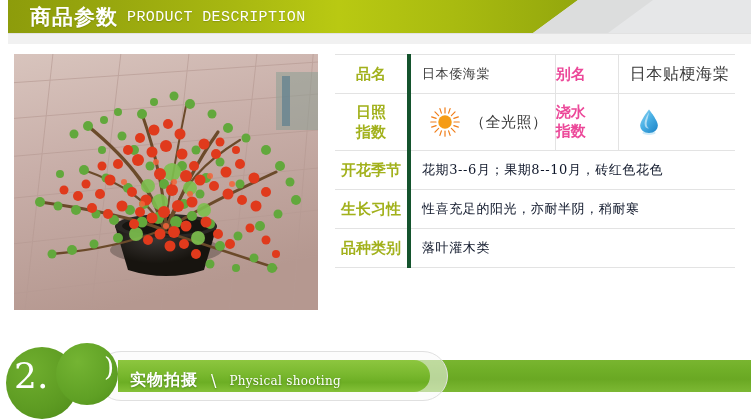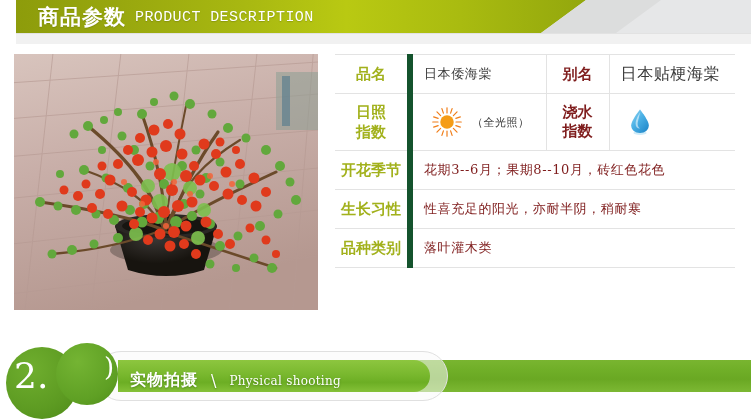--- a/index.html
+++ b/index.html
@@ -5,21 +5,21 @@
   html,body{margin:0;padding:0;}
   body{
     width:751px;height:419px;
     background:#ffffff;
     font-family:"Liberation Sans", sans-serif;
     overflow:hidden;
     position:relative;
   }
 
   
-  .header-wrap{position:absolute;left:16px;top:0;width:661px;height:44px;}
+  .header-wrap{position:absolute;left:8px;top:0;width:661px;height:44px;}
   .header-band{
     position:absolute;left:0;top:0;width:751px;height:33px;
     background:#e6e7e8;
   }
   .header-green{
     position:absolute;left:0;top:0;height:33px;width:570px;
     background:linear-gradient(90deg,#8d9c0b 0%, #98a70e 18%, #a8b811 40%, #b9c912 58%, #a9bb10 78%, #93a70d 100%);
     -webkit-clip-path:polygon(0 0, 570px 0, 525px 33px, 0 33px);
     clip-path:polygon(0 0, 570px 0, 525px 33px, 0 33px);
   }
@@ -71,56 +71,55 @@
     vertical-align:middle;
     height:38px;
   }
   .spec-table tr:first-child td{border-top:1px solid #e3e3e3;}
   td.lbl{
     width:72px;
     text-align:center;
     color:#a2b11c;
     font-size:15px;
     font-weight:bold;
-    border-right:6px solid #14532d;
+    border-right:4px solid #14532d;
     font-family:"DejaVu Sans", sans-serif;
   }
   td.lbl2{
     width:62px;
-    text-align:center;
-    color:#7f1d1d;
+    color:#ec4899;
     font-size:15px;
     font-weight:bold;
     border-right:1px solid #e3e3e3;
     border-left:1px solid #e3e3e3;
     font-family:"DejaVu Sans", sans-serif;
   }
   td.val{
     padding-left:11px;
     color:#3a3a3a;
     font-size:13px;
     font-family:"DejaVu Serif", serif;
     letter-spacing:.6px;
   }
   td.val.small{font-size:16px;}
   td.val-wide{
     padding-left:11px;
-    color:#7f1d1d;
+    color:#0f172a;
     font-size:13px;
     font-family:"DejaVu Serif", serif;
     letter-spacing:.6px;
   }
   tr.tall td{height:56px;}
   .lbl .two-line{line-height:1.35;text-align:center;}
 
   .icon-cell{display:flex;align-items:center;gap:10px;padding-left:8px;}
   .sun-ico{width:30px;height:30px;flex:0 0 auto;}
   .drop-ico{width:22px;height:28px;flex:0 0 auto;}
   .paren{
-    font-size:11px;color:#3a3a3a;
+    font-size:15px;color:#3a3a3a;
     font-family:"DejaVu Serif", serif;letter-spacing:.5px;
   }
 
   
   .bottom{position:absolute;left:0;top:338px;width:751px;height:81px;}
   .bar-green{
     position:absolute;left:118px;top:22px;width:633px;height:32px;
     background:linear-gradient(180deg,#79b530 0%,#6fae27 35%,#6aa823 60%,#7cb833 100%);
   }
   .bar-capsule{

